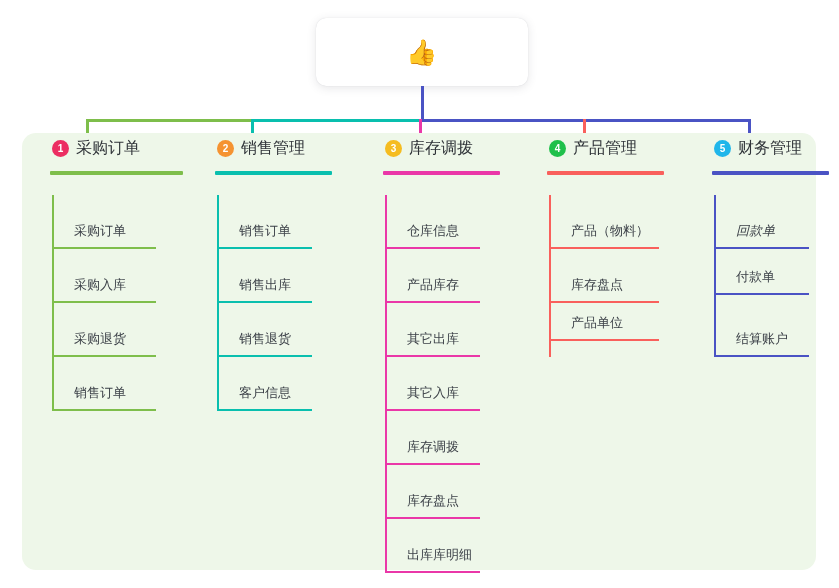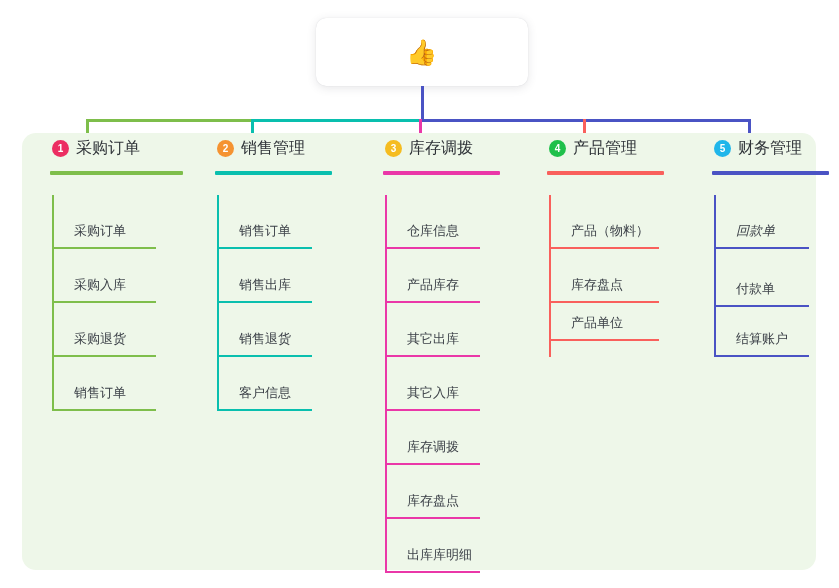--- a/index.html
+++ b/index.html
@@ -275,21 +275,21 @@
           <span class="badge" style="background: rgb(32, 182, 234);">5</span>
           <span class="col-title">财务管理</span>
         </div>
         <div class="col-underline" style="top: 38px; width: 117px; background: rgb(74, 83, 196);"></div>
         <div class="leaf-wrap" style="position: absolute; left: 16px; top: 62px;">
           <div class="leaf-spine" style="height: 162px; background: rgb(74, 83, 196);"></div>
           <div class="leaf" style="top: 0px; width: 95px; font-style: italic;">
             <span class="leaf-label">回款单</span>
             <div class="leaf-underline" style="width: 95px; background: rgb(74, 83, 196);"></div>
           </div>
-          <div class="leaf" style="top: 58px; width: 95px; text-decoration: underline;">
+          <div class="leaf" style="top: 46px; width: 95px; text-decoration: underline;">
             <span class="leaf-label">付款单</span>
             <div class="leaf-underline" style="width: 95px; background: rgb(74, 83, 196);"></div>
           </div>
           <div class="leaf" style="top: 108px; width: 95px;">
             <span class="leaf-label">结算账户</span>
             <div class="leaf-underline" style="width: 95px; background: rgb(74, 83, 196);"></div>
           </div>
         </div>
       </div>
     </div>

